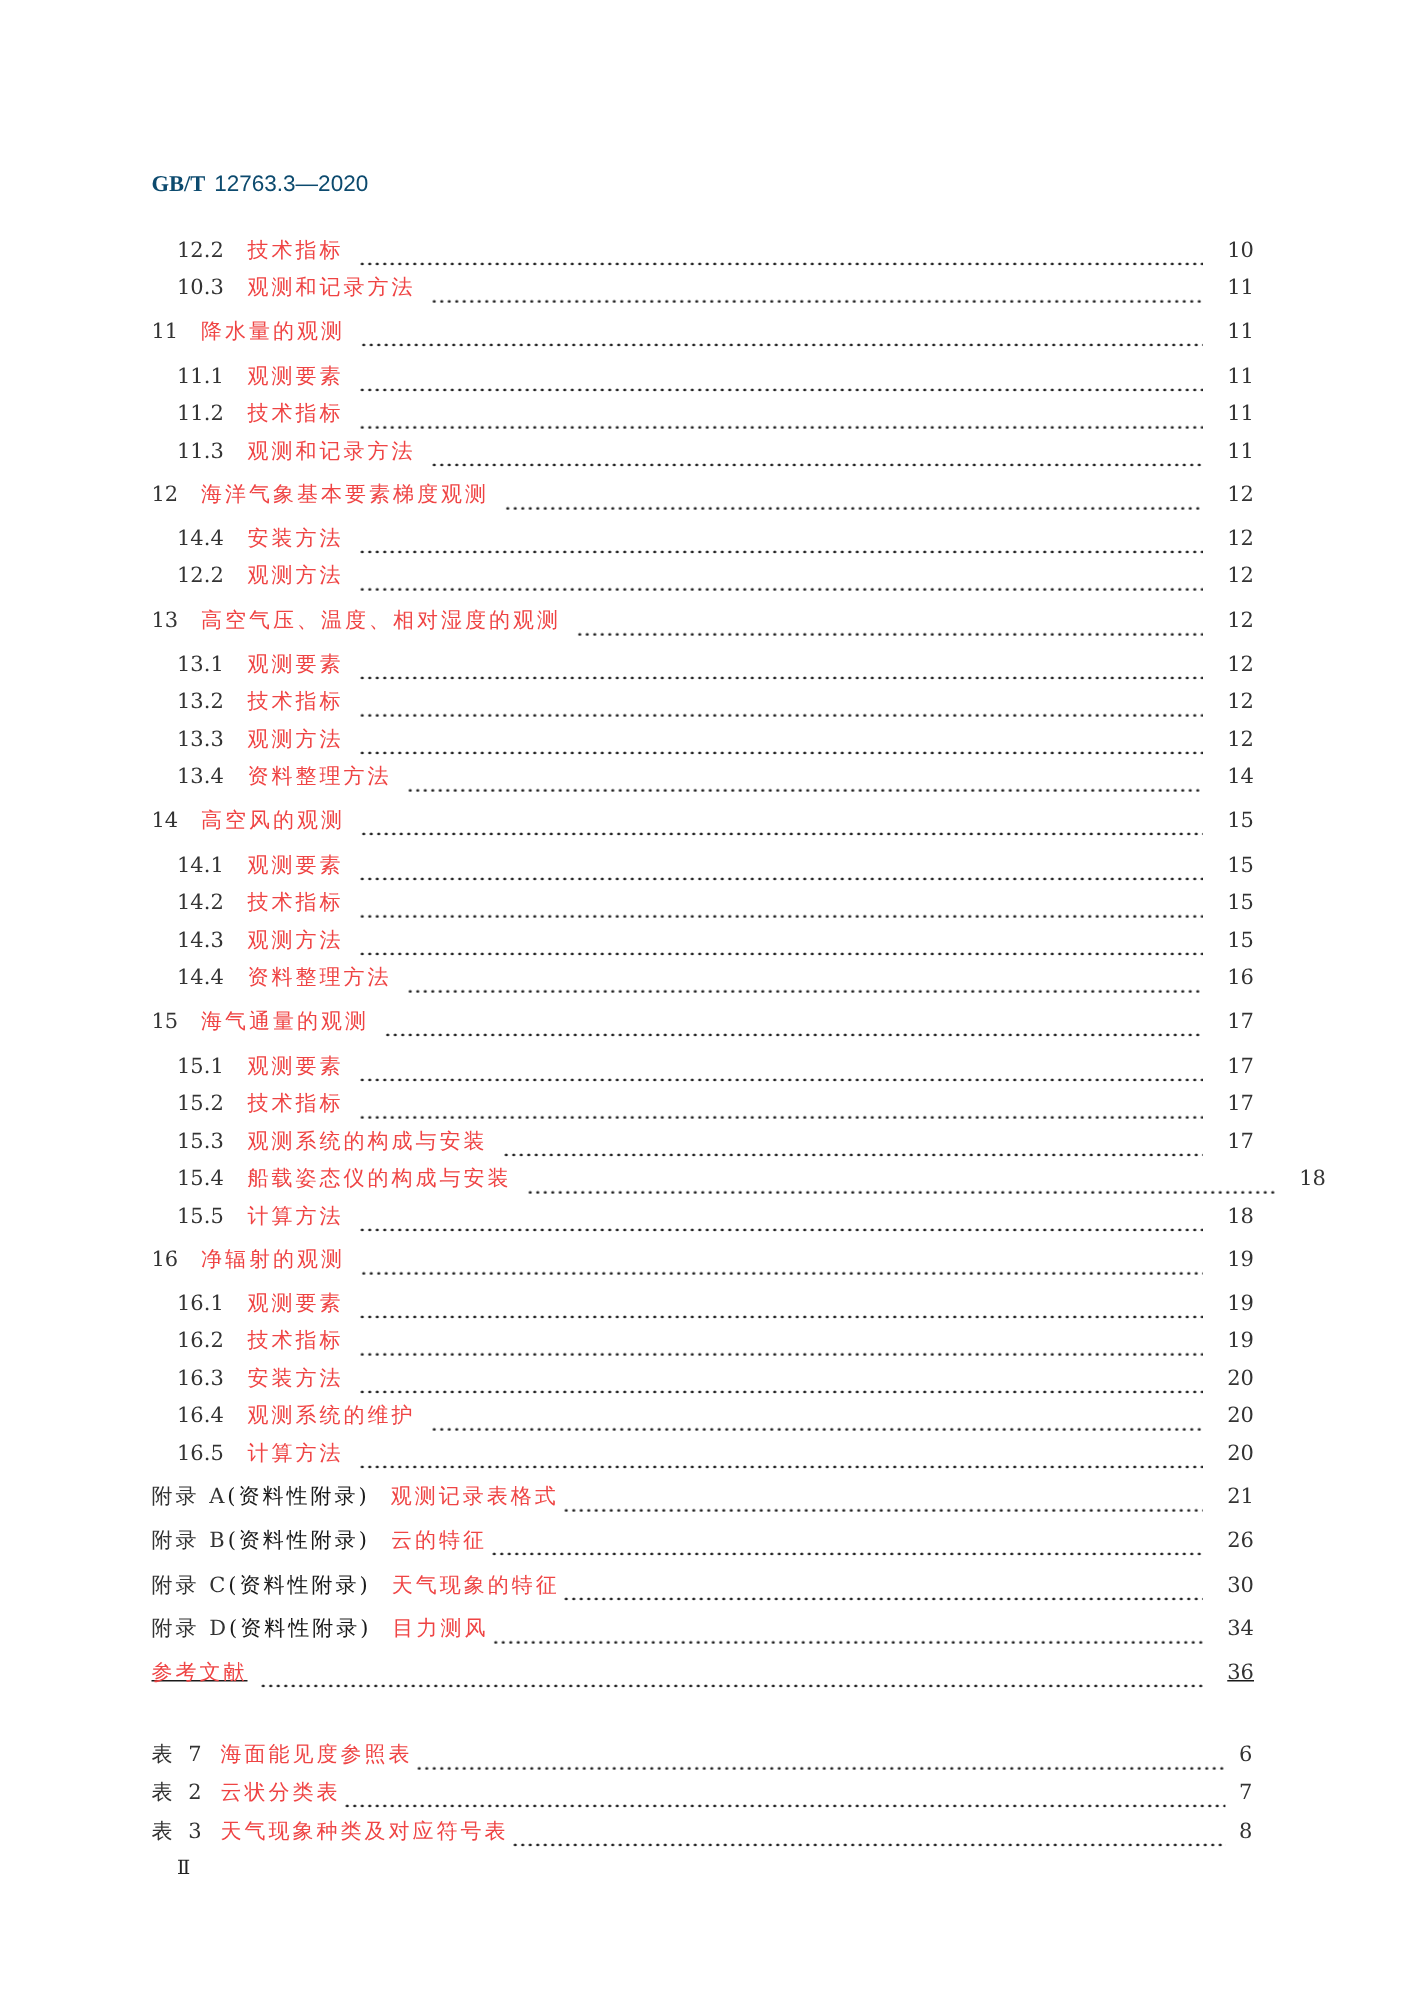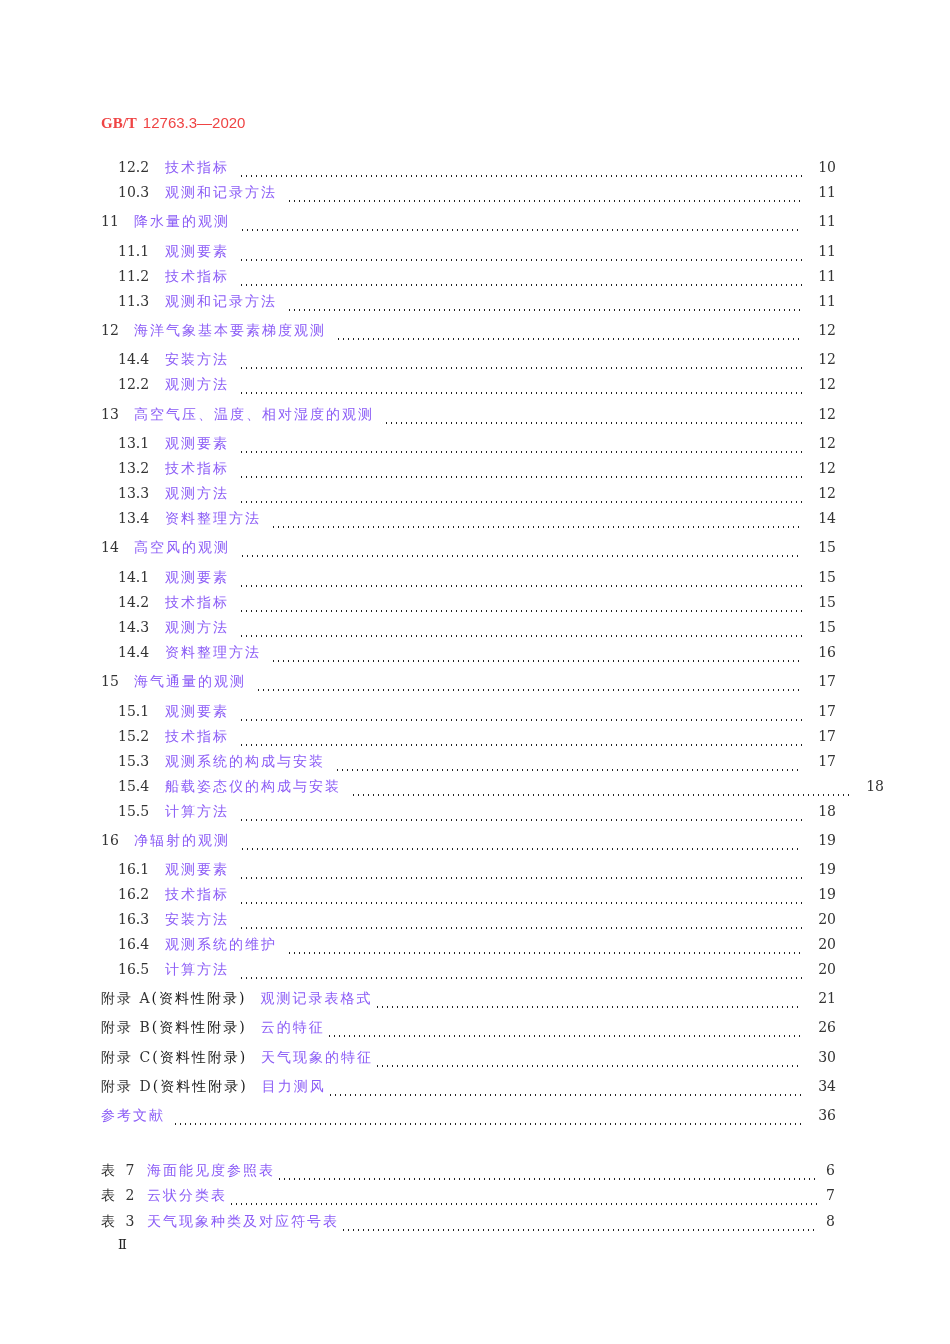--- a/index.html
+++ b/index.html
@@ -13,21 +13,21 @@
       position: relative;
       overflow: hidden;
       font-family: "DejaVu Serif", "Liberation Serif", serif;
       color: #1a1a1a;
     }
     .header {
       position: absolute;
       left: 101px;
       top: 114px;
       font-size: 15px;
-      color: #ef4444;
+      color: #0c4a6e;
       font-family: "Liberation Sans", "DejaVu Sans", sans-serif;
     }
     .header .std-prefix {
       font-family: "Liberation Serif", "DejaVu Serif", serif;
       font-weight: bold;
       font-size: 15px;
     }
     .header .std-number {
       margin-left: 6px;
       font-size: 15px;
@@ -50,21 +50,21 @@
     }
     .toc-row .num {
       display: inline-block;
       white-space: nowrap;
       color: #333;
     }
     .toc-row .title {
       display: inline-block;
       white-space: nowrap;
       letter-spacing: 2px;
-      color: #8b5cf6;
+      color: #ef4444;
     }
     .toc-row .leader {
       flex: 1;
       height: 20px;
       margin: 0 6px 0 10px;
       background-image: radial-gradient(circle, #222 0.9px, transparent 1.1px);
       background-size: 5px 20px;
       background-position: 0 9px;
       background-repeat: repeat-x;
     }
@@ -83,21 +83,21 @@
     }
     .lvl1 .inner { left: 101px; }
     .lvl1 .num { width: 33px; }
     .lvl2 .inner { left: 118px; }
     .lvl2 .num { width: 47px; }
     .app .inner { left: 101px; align-items: flex-end; }
     .app .num { letter-spacing: 2px; }
     .app .num-label { letter-spacing: 2px; }
     .app .title { margin-left: 14px; }
     .app .leader { margin-left: 2px; }
-    .ref .inner { left: 101px; }
+    .ref .inner { left: 101px; text-decoration: underline; }
     .ref .leader { margin-left: 8px; }
     .tbl .inner { left: 101px; right: 115px; }
     .tbl .num { width: 46px; letter-spacing: 3px; }
     .tbl .leader { margin-left: 2px; margin-right: 4px; }
     .tbl .page { width: 14px; }
     .footer-page {
       position: absolute;
       left: 118px;
       top: 1237px;
       font-size: 13px;

